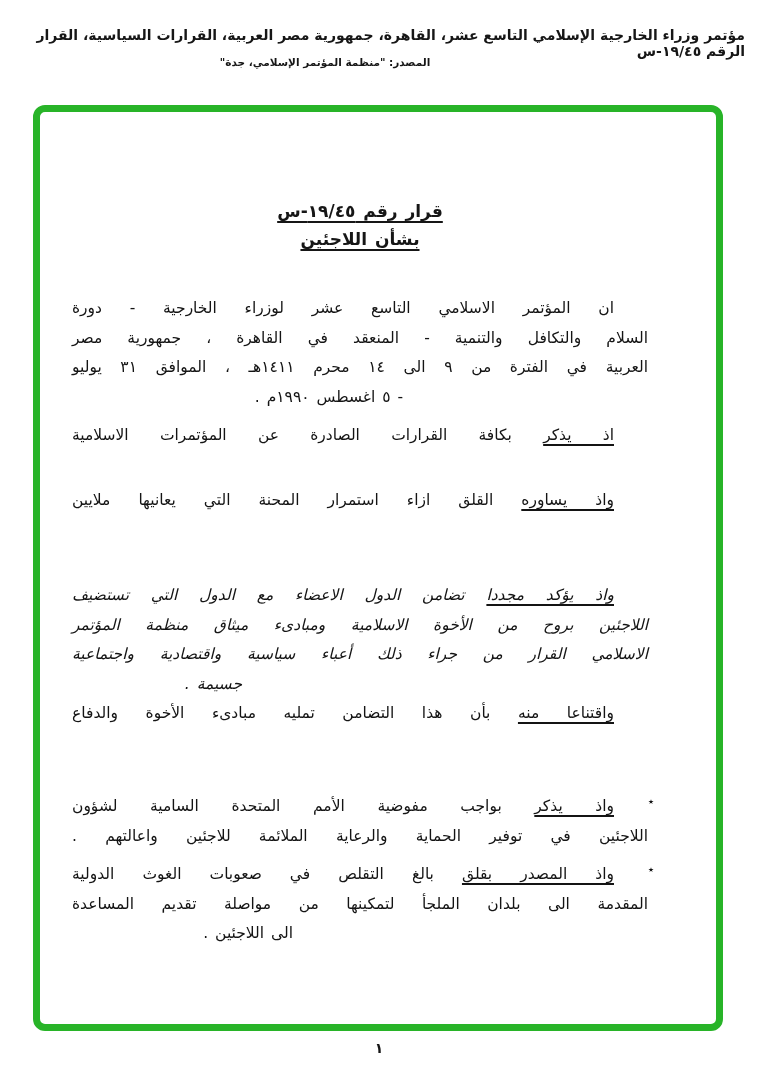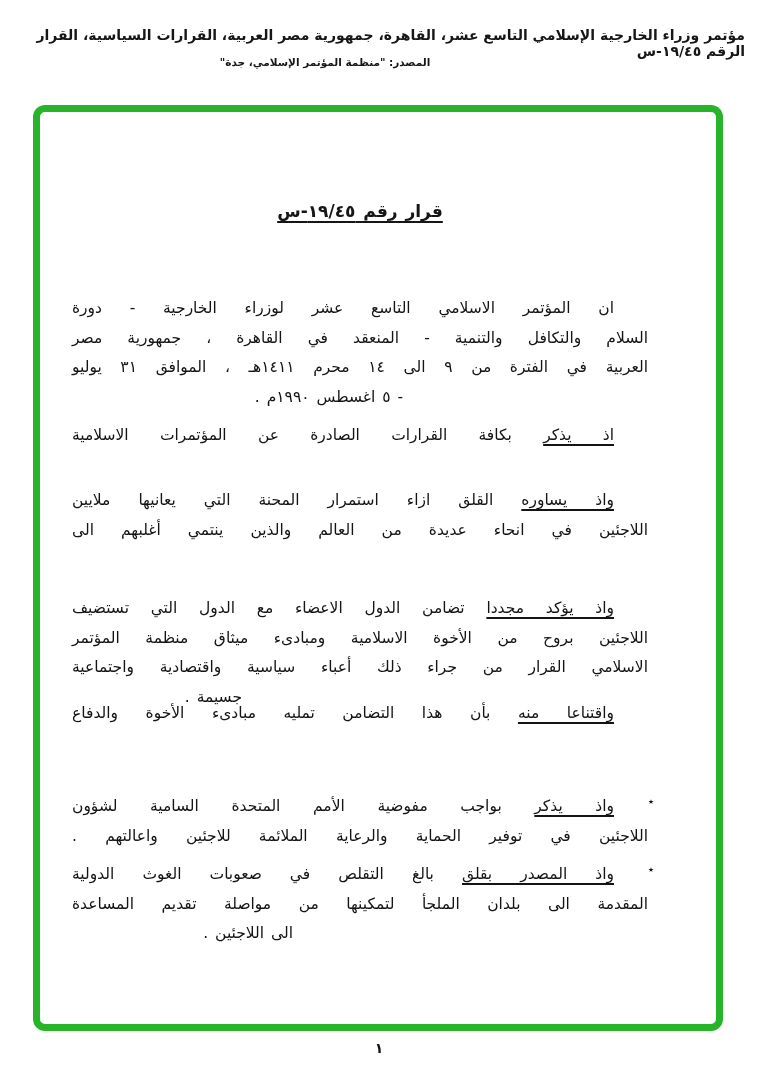--- a/index.html
+++ b/index.html
@@ -55,37 +55,37 @@
 </head>
 <body>
 
 <div class="hdr1">مؤتمر وزراء الخارجية الإسلامي التاسع عشر، القاهرة، جمهورية مصر العربية، القرارات السياسية، القرار الرقم ١٩/٤٥-س</div>
 <div class="hdr2">المصدر:  "منظمة المؤتمر الإسلامي، جدة"</div>
 
 <div class="frame" style="border-color: rgb(40, 180, 40);"></div>
 
 <div class="doc-title">
     <div class="tline"><span class="u">قرار رقم ١٩/٤٥-س</span></div>
+    <div class="tline"><span class="u">بشأن اللاجئين</span></div>
   </div>
 
 <div>
     <div class="para" style="top: 294px;">
       <div class="line fill first">ان المؤتمر الاسلامي التاسع عشر لوزراء الخارجية - دورة</div>
       <div class="line fill">السلام والتكافل والتنمية - المنعقد في القاهرة ، جمهورية مصر</div>
       <div class="line fill">العربية في الفترة من ٩ الى ١٤ محرم ١٤١١هـ ، الموافق ٣١ يوليو</div>
       <div class="line end" style="padding-right: 245px;">- ٥ اغسطس ١٩٩٠م .</div>
     </div>
     <div class="para" style="top: 421px;">
       <div class="line fill first"><span class="u">اذ يذكر</span> بكافة القرارات الصادرة عن المؤتمرات الاسلامية</div>
     </div>
     <div class="para" style="top: 486px;">
       <div class="line fill first"><span class="u">واذ يساوره</span> القلق ازاء استمرار المحنة التي يعانيها ملايين</div>
-      <div class="line fill">اللاجئين في انحاء عديدة من العالم والذين ينتمي أغلبهم الى</div>
     </div>
-    <div class="para" style="top: 594px;">
+    <div class="para" style="top: 581px; font-style: italic;">
       <div class="line fill first"><span class="u">واذ يؤكد مجددا</span> تضامن الدول الاعضاء مع الدول التي تستضيف</div>
       <div class="line fill">اللاجئين بروح من الأخوة الاسلامية ومبادىء ميثاق منظمة المؤتمر</div>
       <div class="line fill">الاسلامي القرار من جراء ذلك أعباء سياسية واقتصادية واجتماعية</div>
       <div class="line end" style="padding-right: 406px;">جسيمة .</div>
     </div>
     <div class="para" style="top: 699px;">
       <div class="line fill first"><span class="u">واقتناعا منه</span> بأن هذا التضامن تمليه مبادىء الأخوة والدفاع</div>
     </div>
     <div class="para" style="top: 792px;">
       <span class="bullet">٭</span>

